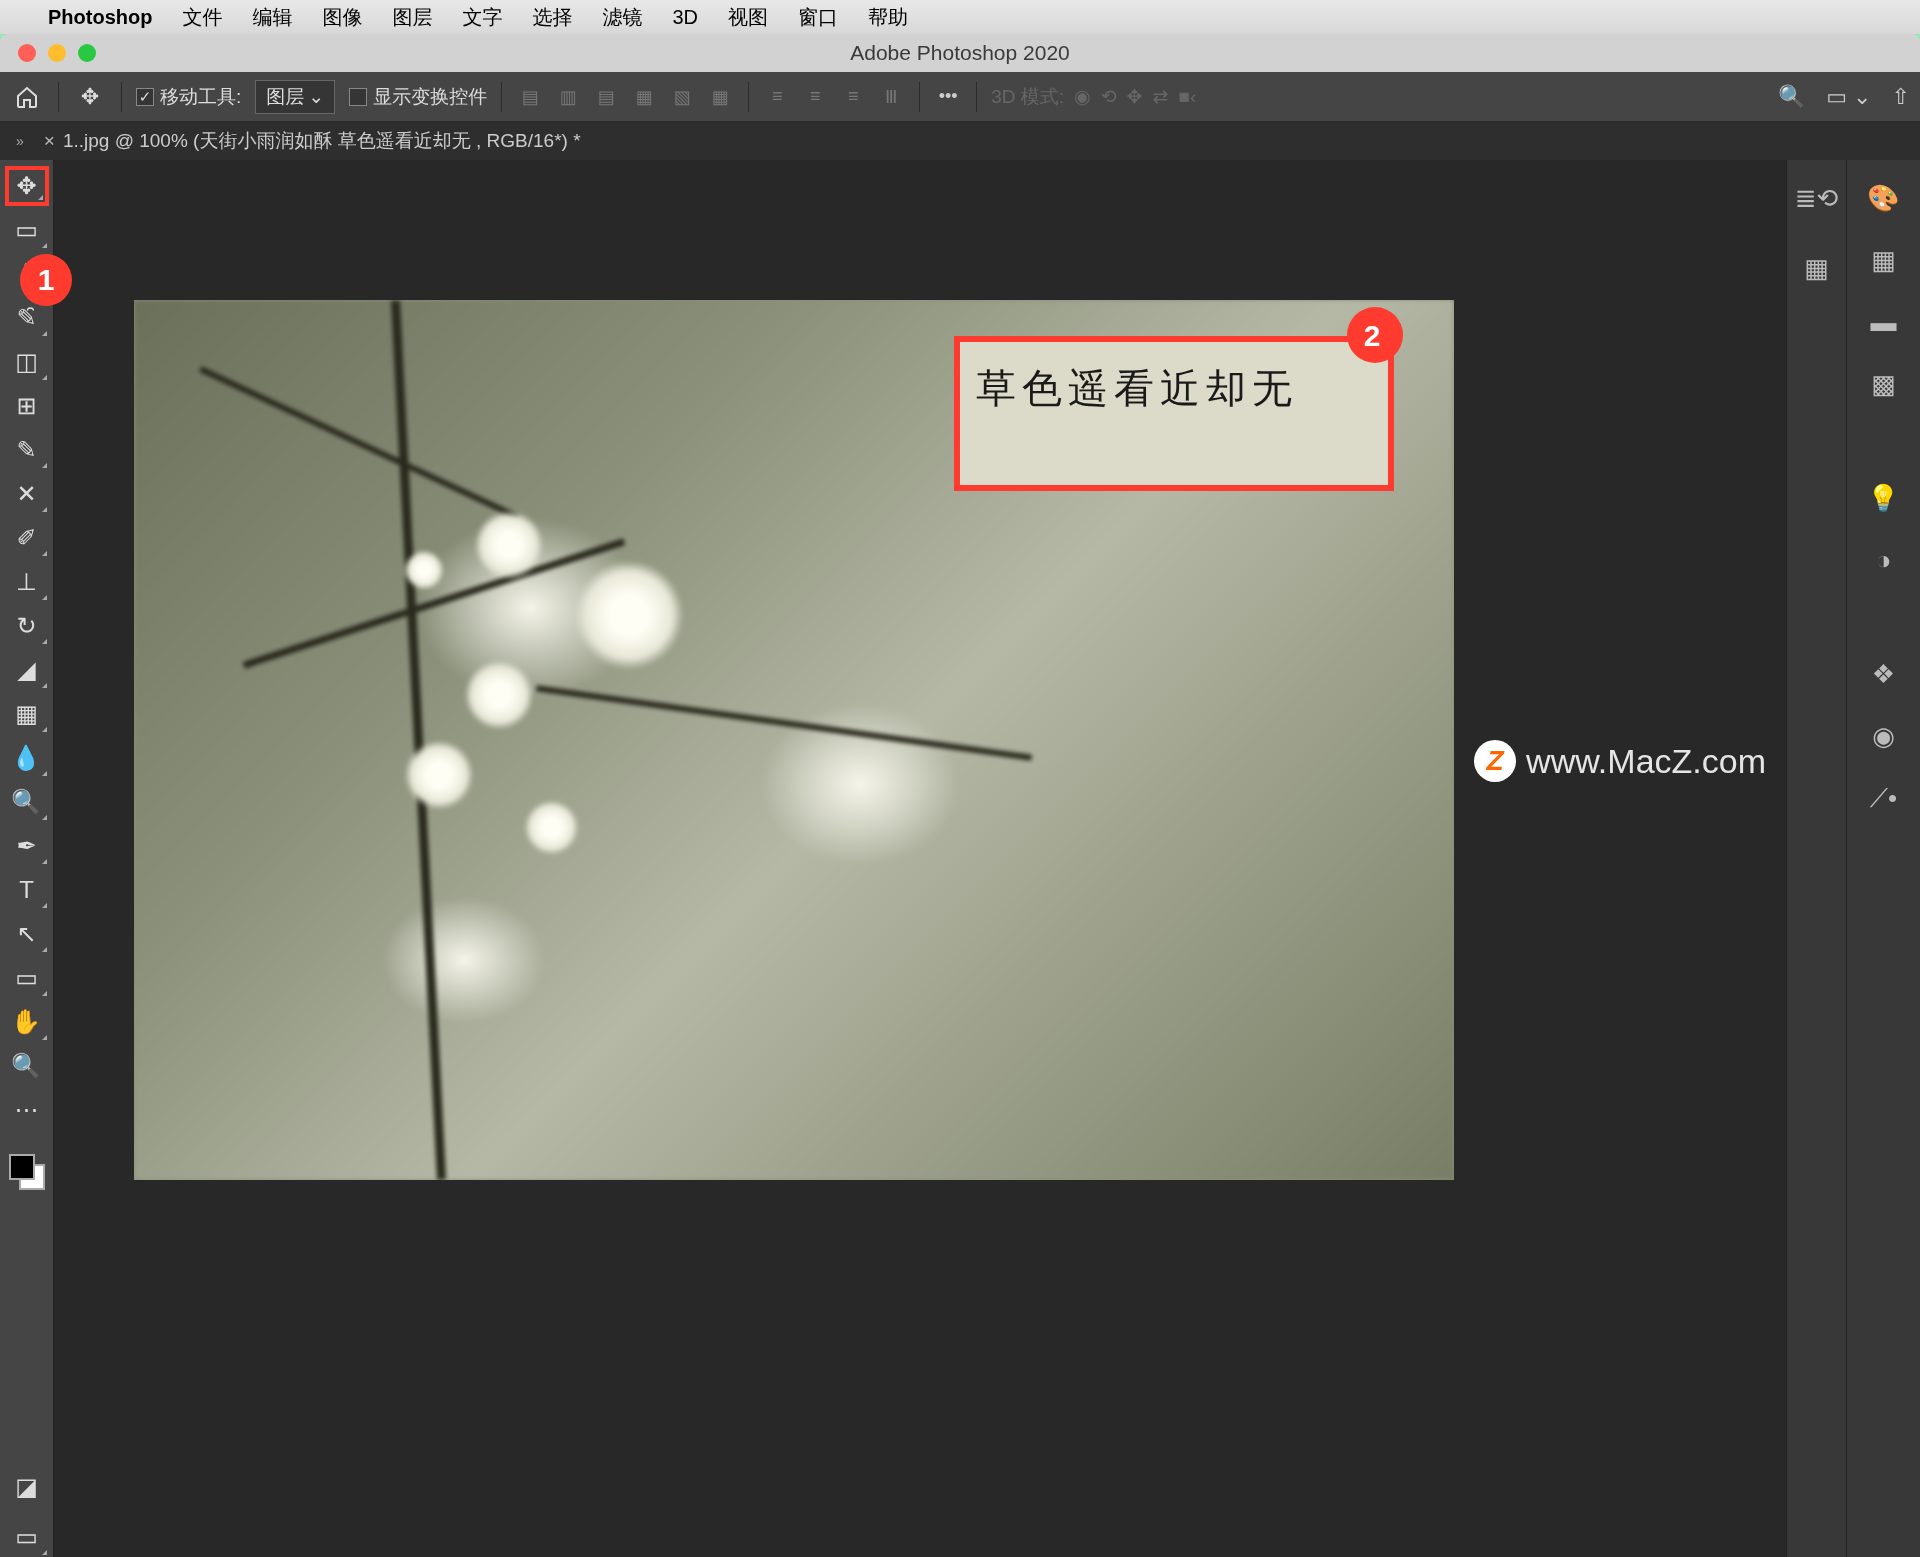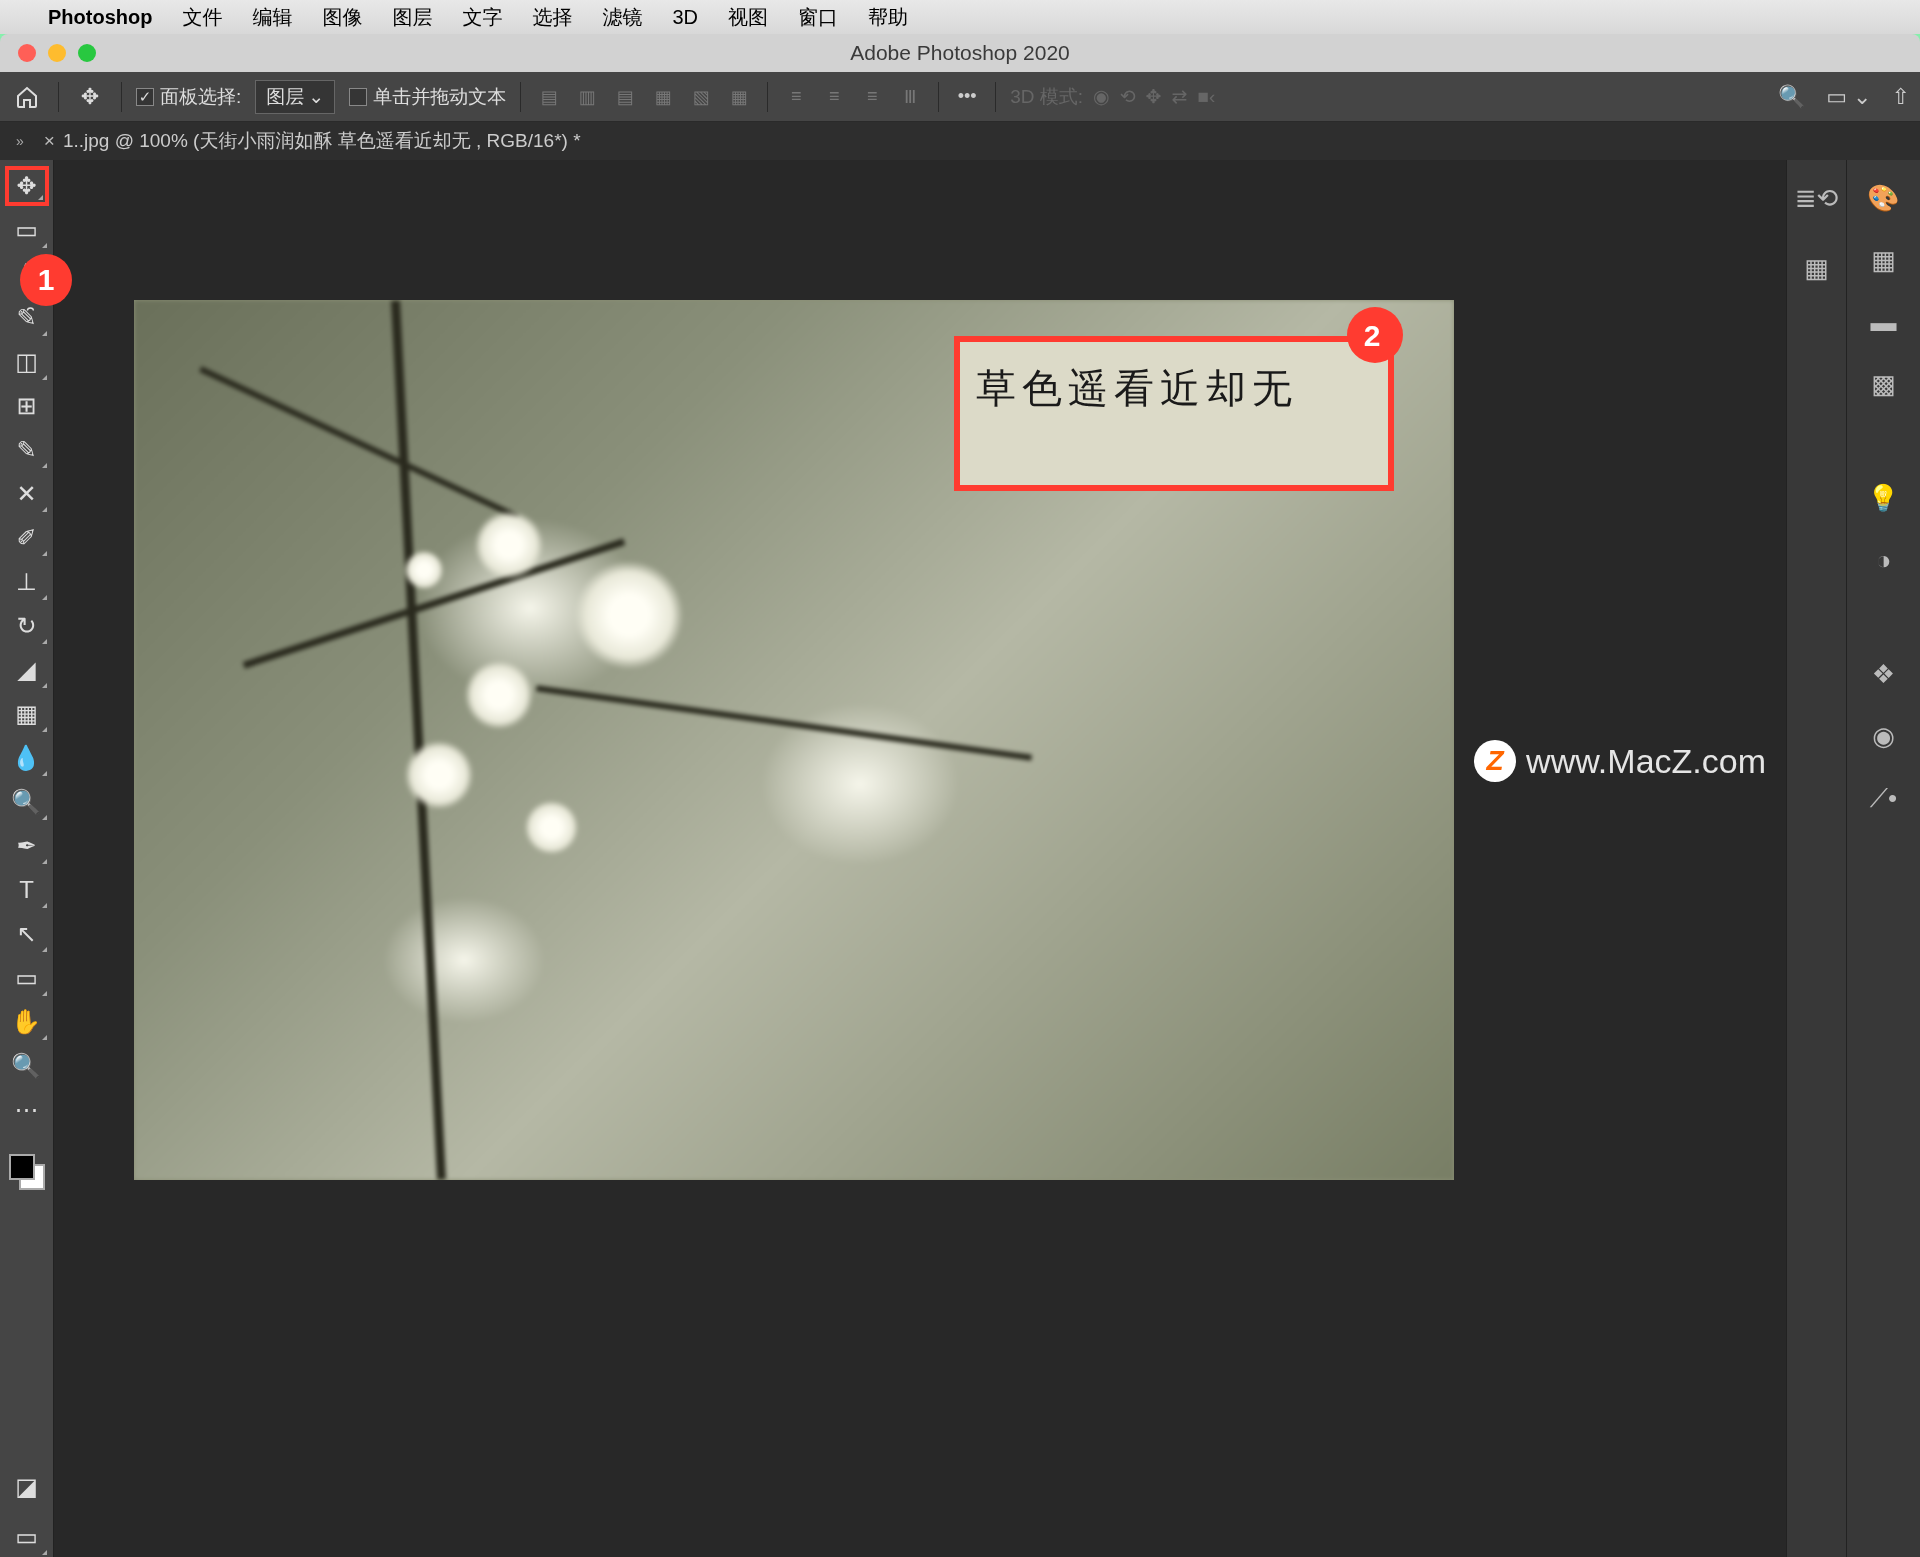--- a/index.html
+++ b/index.html
@@ -110,29 +110,29 @@
     <div class="home-btn">
       <svg width="24" height="24" viewBox="0 0 24 24" fill="none" stroke="#ddd" stroke-width="2">
           <path d="M3 11l9-8 9 8v10a1 1 0 01-1 1h-5v-7h-6v7H4a1 1 0 01-1-1V11z"></path>
         </svg>
     </div>
     <div class="divider"></div>
     <div class="tool-icon-small">✥</div>
     <div class="divider"></div>
     <label class="checkbox-label">
       <span class="checkbox">✓</span>
-      <span>面板选择:</span>
+      <span>移动工具:</span>
     </label>
     <div class="dropdown">
       <span>图层</span>
       <span>⌄</span>
     </div>
     <label class="checkbox-label">
       <span class="checkbox"></span>
-      <span>单击并拖动文本</span>
+      <span>显示变换控件</span>
     </label>
     <div class="divider"></div>
     <div class="align-group">
       <div class="align-btn">▤</div>
       <div class="align-btn">▥</div>
       <div class="align-btn">▤</div>
       <div class="align-btn">▦</div>
       <div class="align-btn">▧</div>
       <div class="align-btn">▦</div>
     </div>

